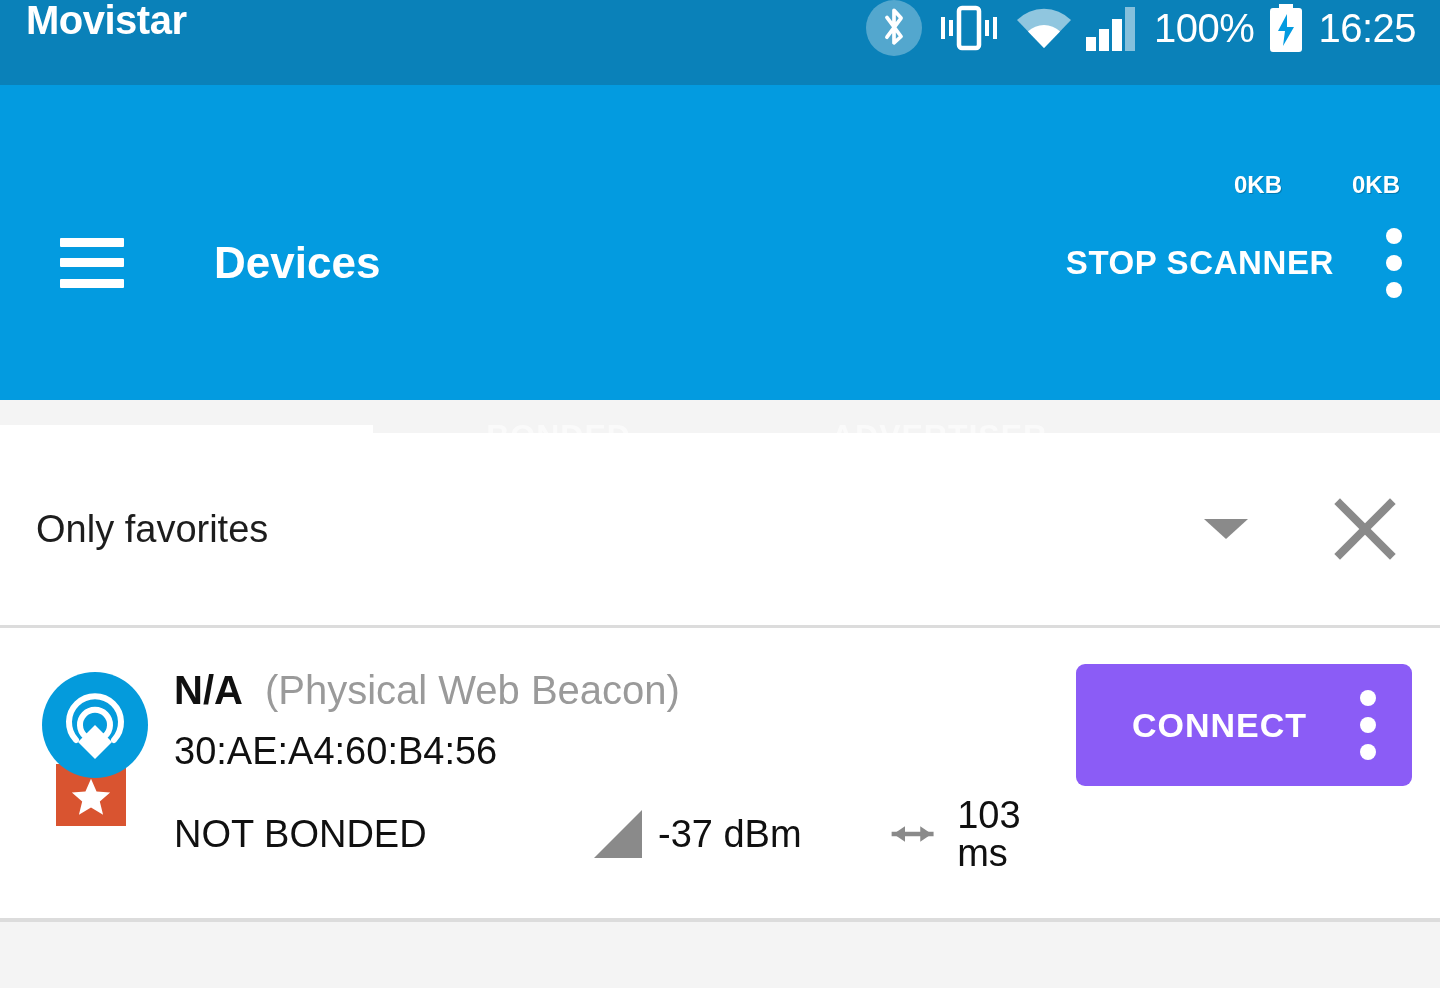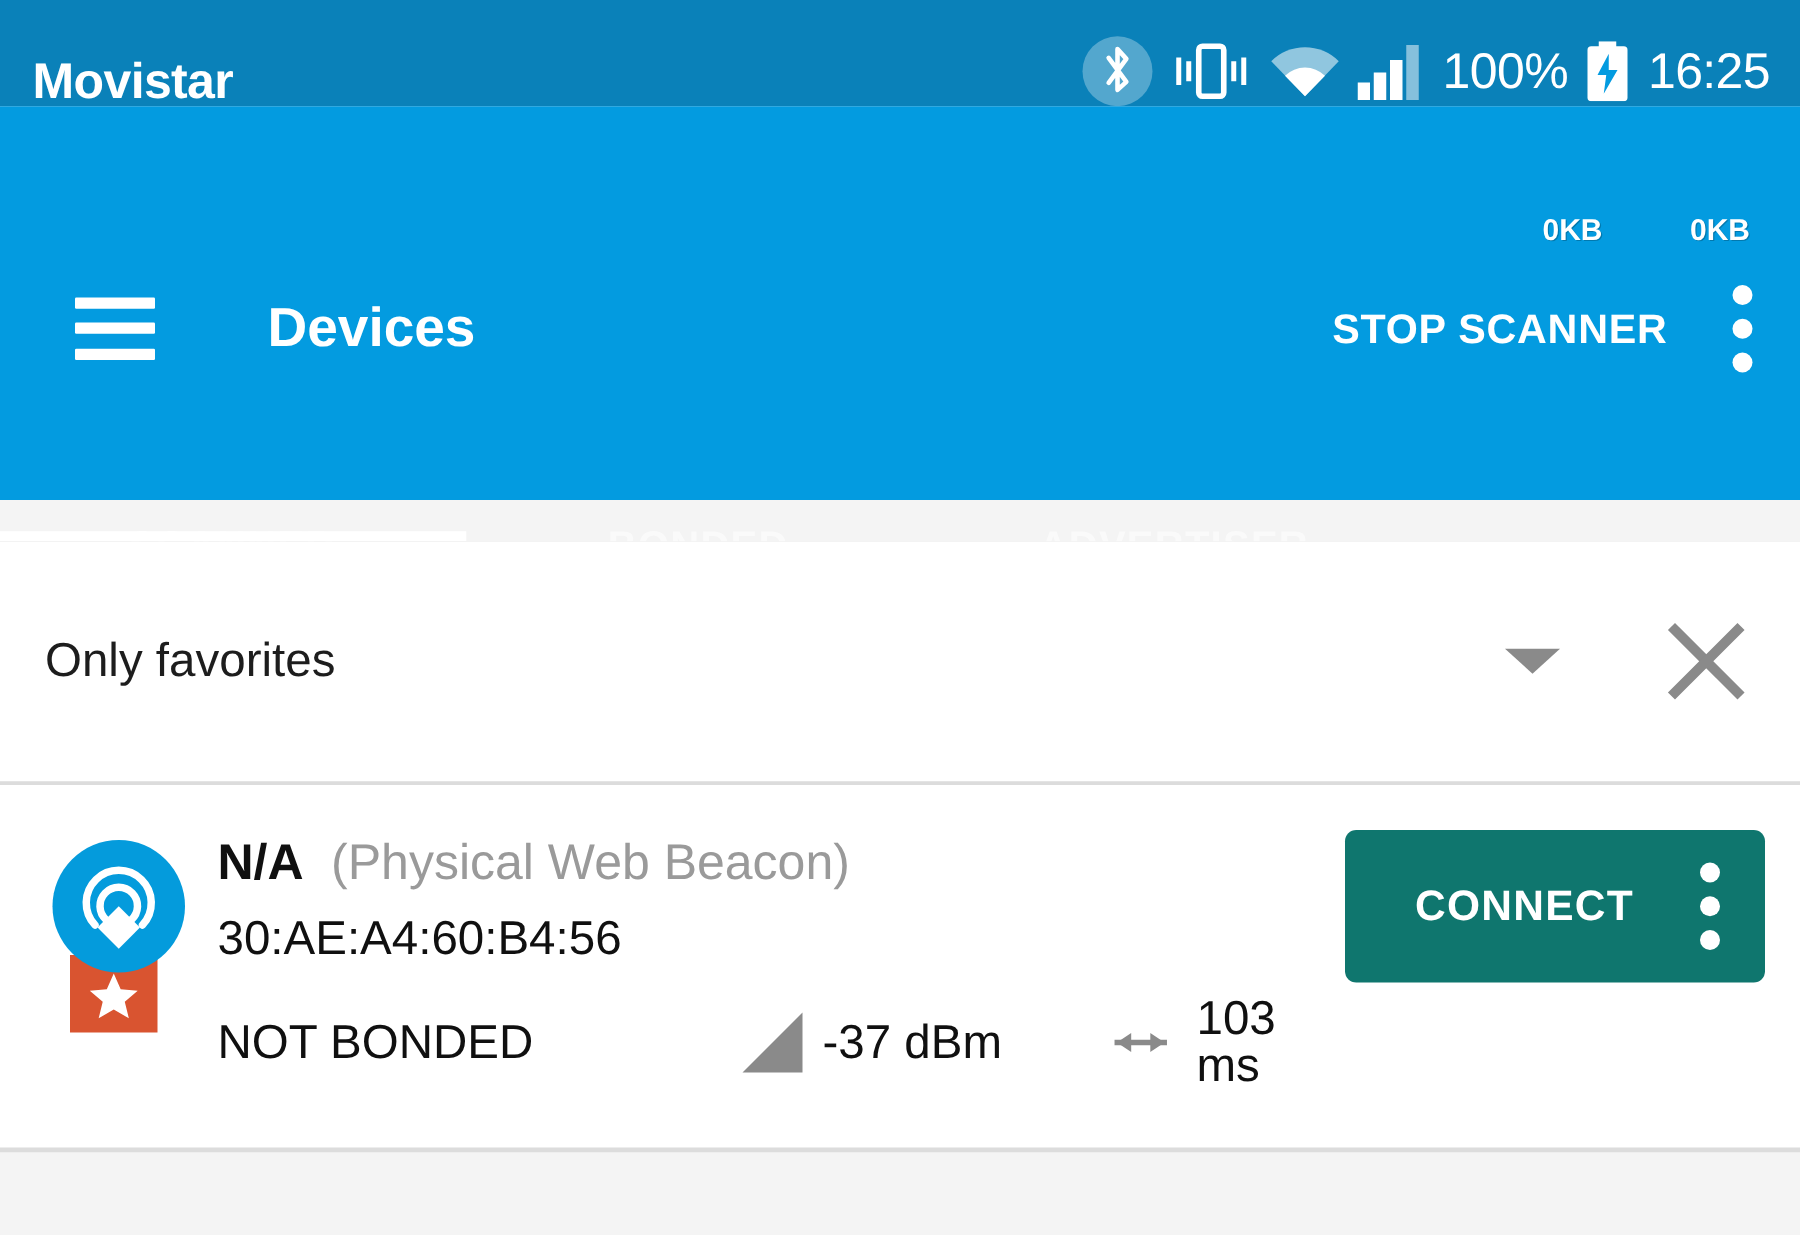--- a/index.html
+++ b/index.html
@@ -20,36 +20,35 @@
   }
 
   
   .status-bar {
     position: absolute;
     top: 0; left: 0;
     width: 1440px;
     height: 85px;
     background: #0a81b9;
     display: flex;
-    align-items: flex-end;
+    align-items: flex-start;
     padding: 0 24px 0 26px;
   }
   .carrier {
     color: #ffffff;
     font-size: 40px;
     font-weight: bold;
     letter-spacing: -0.5px;
     line-height: 1;
   }
   .status-right {
     margin-left: auto;
     display: flex;
     align-items: center;
     gap: 14px;
-    margin-top: 48px;
   }
   .status-right .glyph { display: flex; align-items: center; }
 
   .bt-wrap {
     width: 56px; height: 56px;
     border-radius: 50%;
     background: rgba(255,255,255,0.30);
     display: flex; align-items: center; justify-content: center;
   }
   .pct, .clock {
@@ -316,21 +315,21 @@
     width: 0; height: 0;
     border-left: 48px solid transparent;
     border-bottom: 48px solid #8a8a8a;
   }
 
   .connect-btn {
     margin-top: 36px;
     margin-left: auto;
     width: 336px;
     height: 122px;
-    background: #0f766e;
+    background: #8b5cf6;
     border-radius: 9px;
     display: flex;
     align-items: center;
     cursor: pointer;
     flex: 0 0 336px;
   }
   .connect-label {
     color: #ffffff;
     font-size: 34px;
     font-weight: bold;

